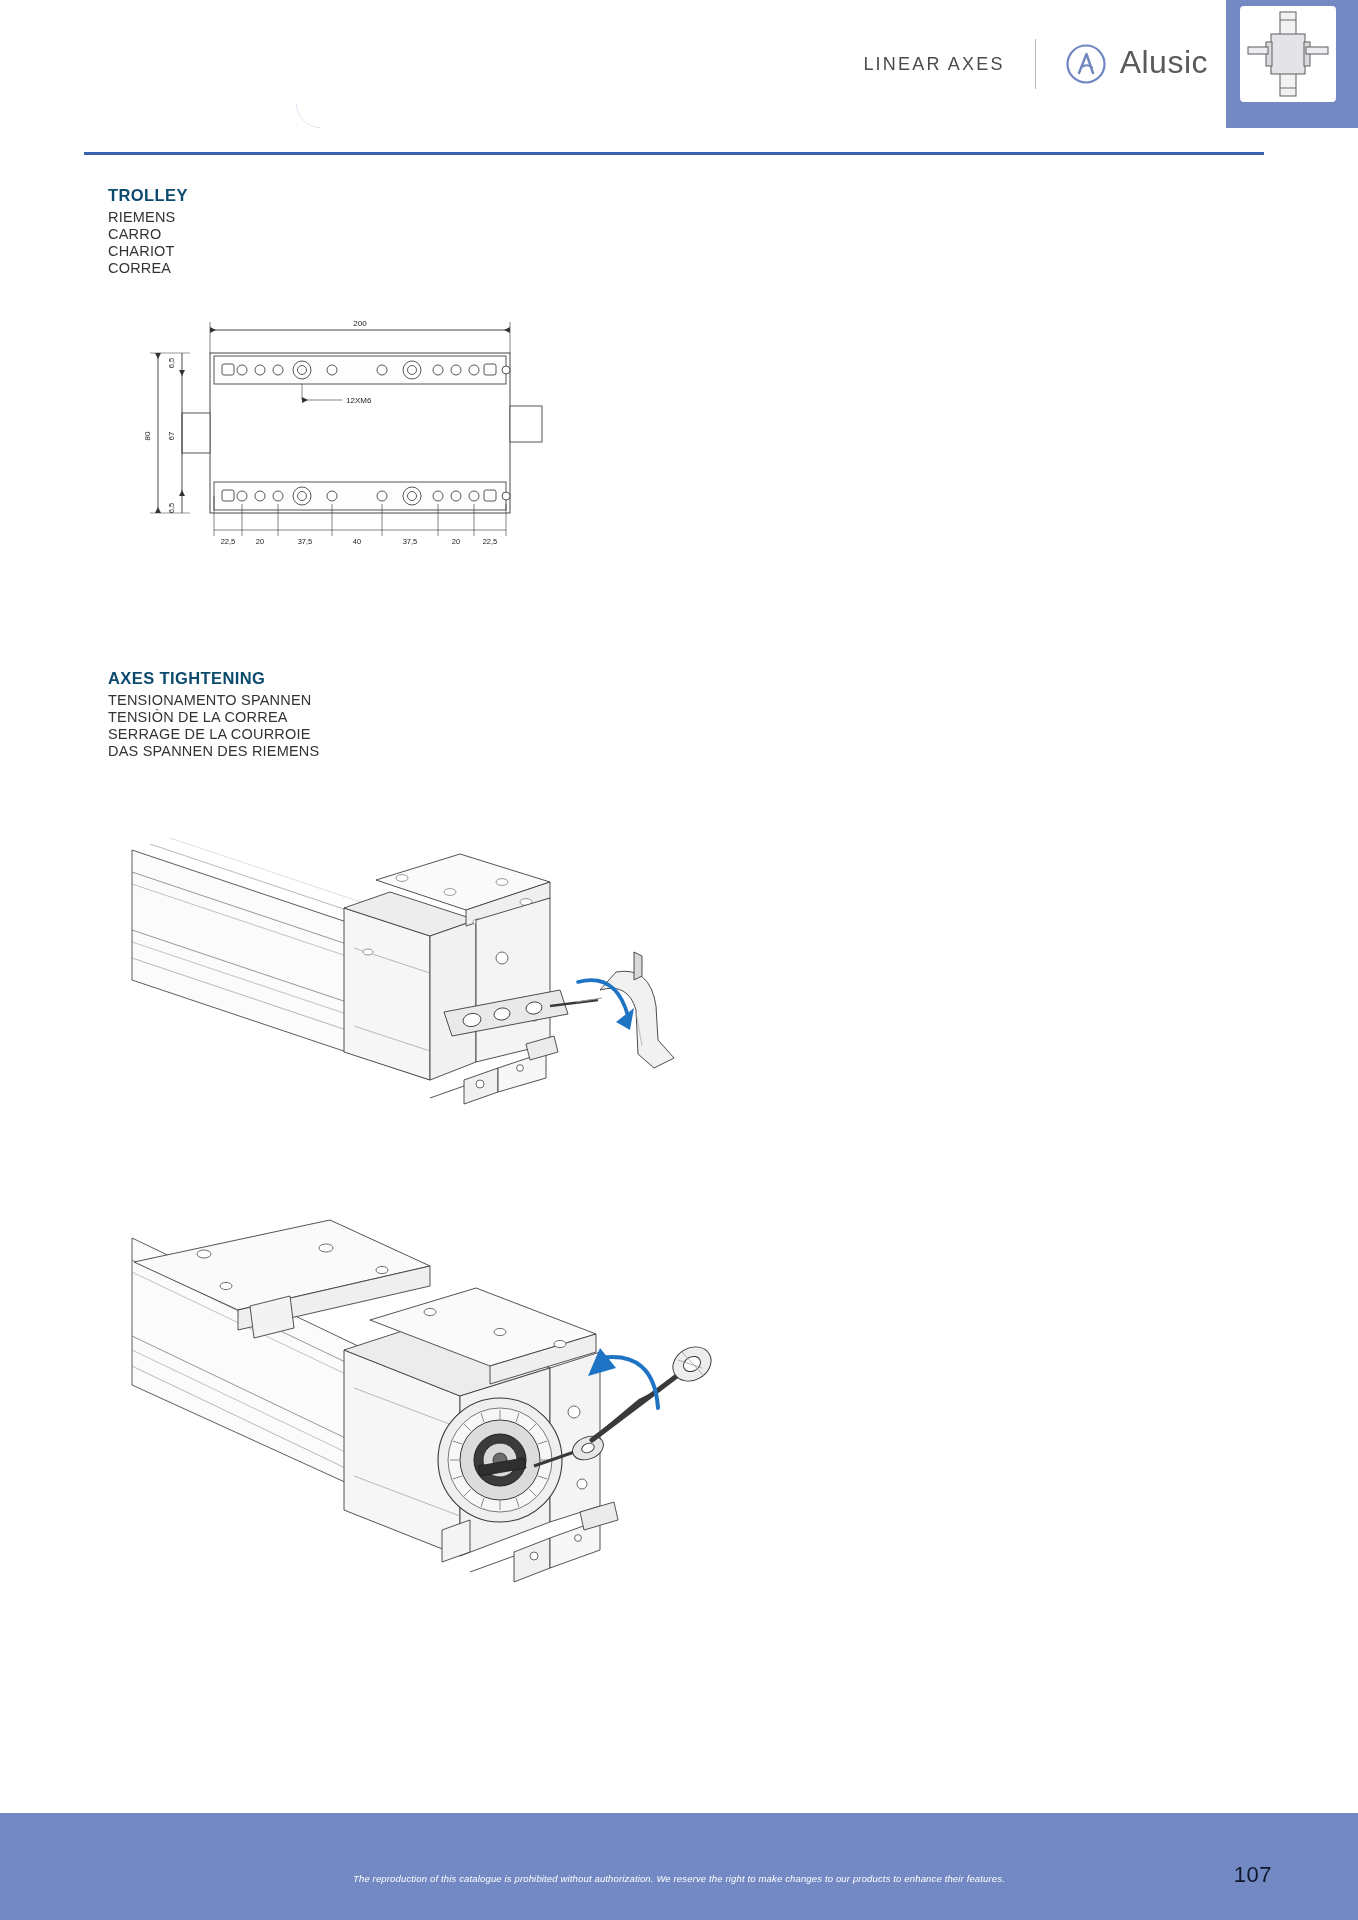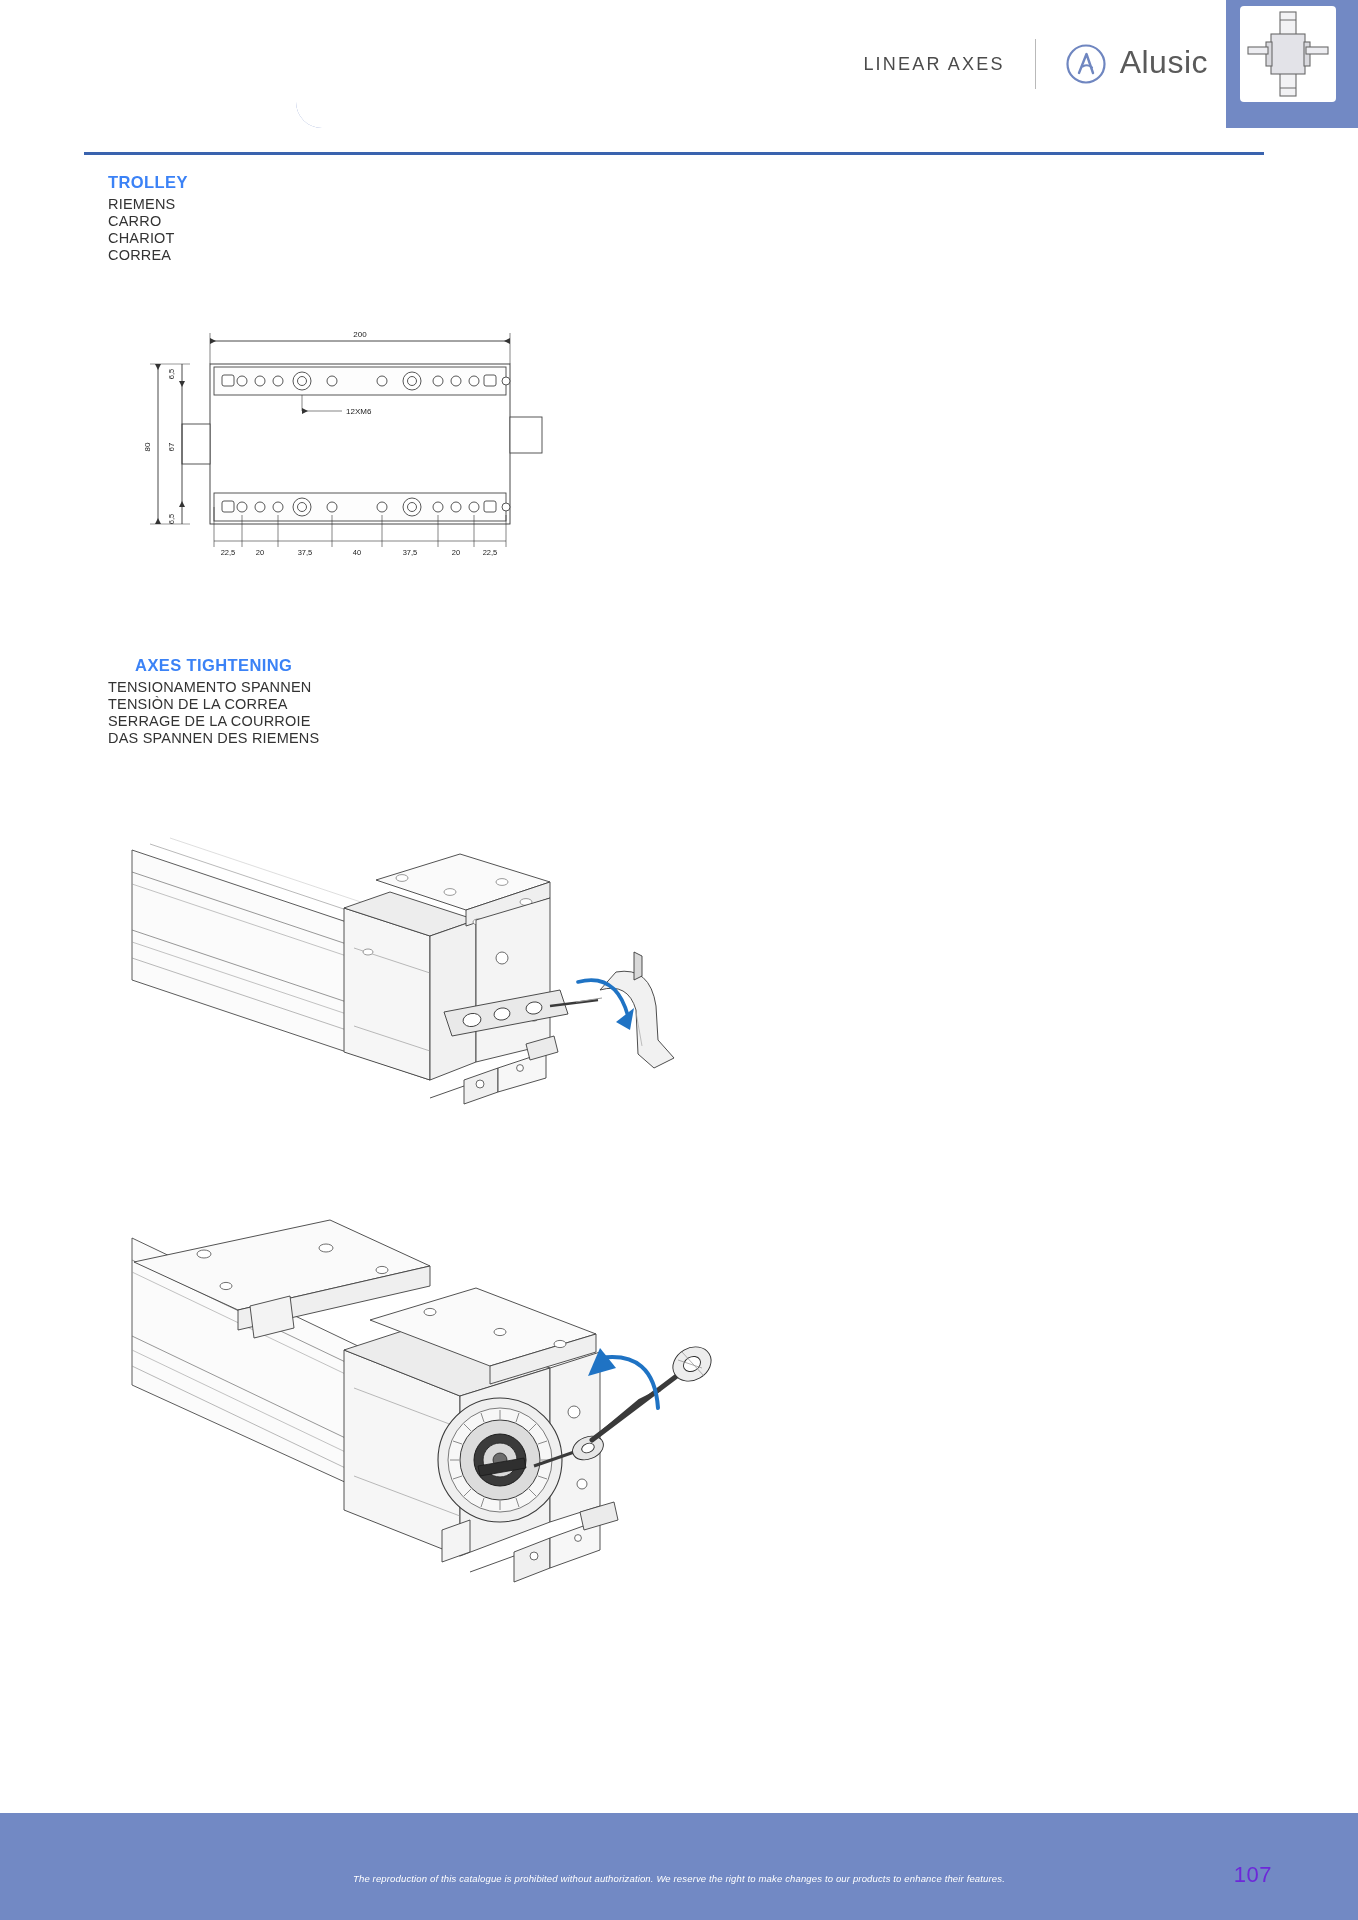--- a/index.html
+++ b/index.html
@@ -103,41 +103,40 @@
 
   
   .section {
     position: absolute;
     left: 108px;
   }
   .sec-title {
     font-size: 16.5px;
     font-weight: bold;
     letter-spacing: .4px;
-    color: #3b82f6;
-    margin: 0 0 3px 0;
+    color: #0c4a6e;
+    margin: 13px 0 3px 0;
     line-height: 1.25;
-    text-align: center;
   }
   .sec-sub {
     font-size: 14.5px;
     color: #333;
     line-height: 1.18;
     letter-spacing: .2px;
     white-space: nowrap;
   }
 
   #trolley-section { top: 172px; }
   #belt-section { top: 655px; }
 
   
   .drawing {
     position: absolute;
   }
-  #trolley-drawing { left: 110px; top: 319px; width: 540px; height: 250px; }
+  #trolley-drawing { left: 110px; top: 308px; width: 540px; height: 250px; }
   #belt-drawing-1  { left: 130px; top: 830px; width: 700px; height: 370px; }
   #belt-drawing-2  { left: 130px; top: 1200px; width: 700px; height: 430px; }
 
   
   .footer-band {
     position: absolute;
     left: 0;
     top: 1813px;
     width: 1358px;
     height: 107px;
@@ -152,21 +151,21 @@
     font-size: 9.5px;
     color: #ffffff;
     letter-spacing: .15px;
     font-style: italic;
   }
   .footer-page {
     position: absolute;
     top: 1862px;
     right: 86px;
     font-size: 22px;
-    color: #6d28d9;
+    color: #0f172a;
     letter-spacing: .5px;
   }
 </style>
 </head>
 <body>
 
 <div class="header-band">
   <div class="header-blue"></div>
   <div class="header-inner-white"></div>
 

